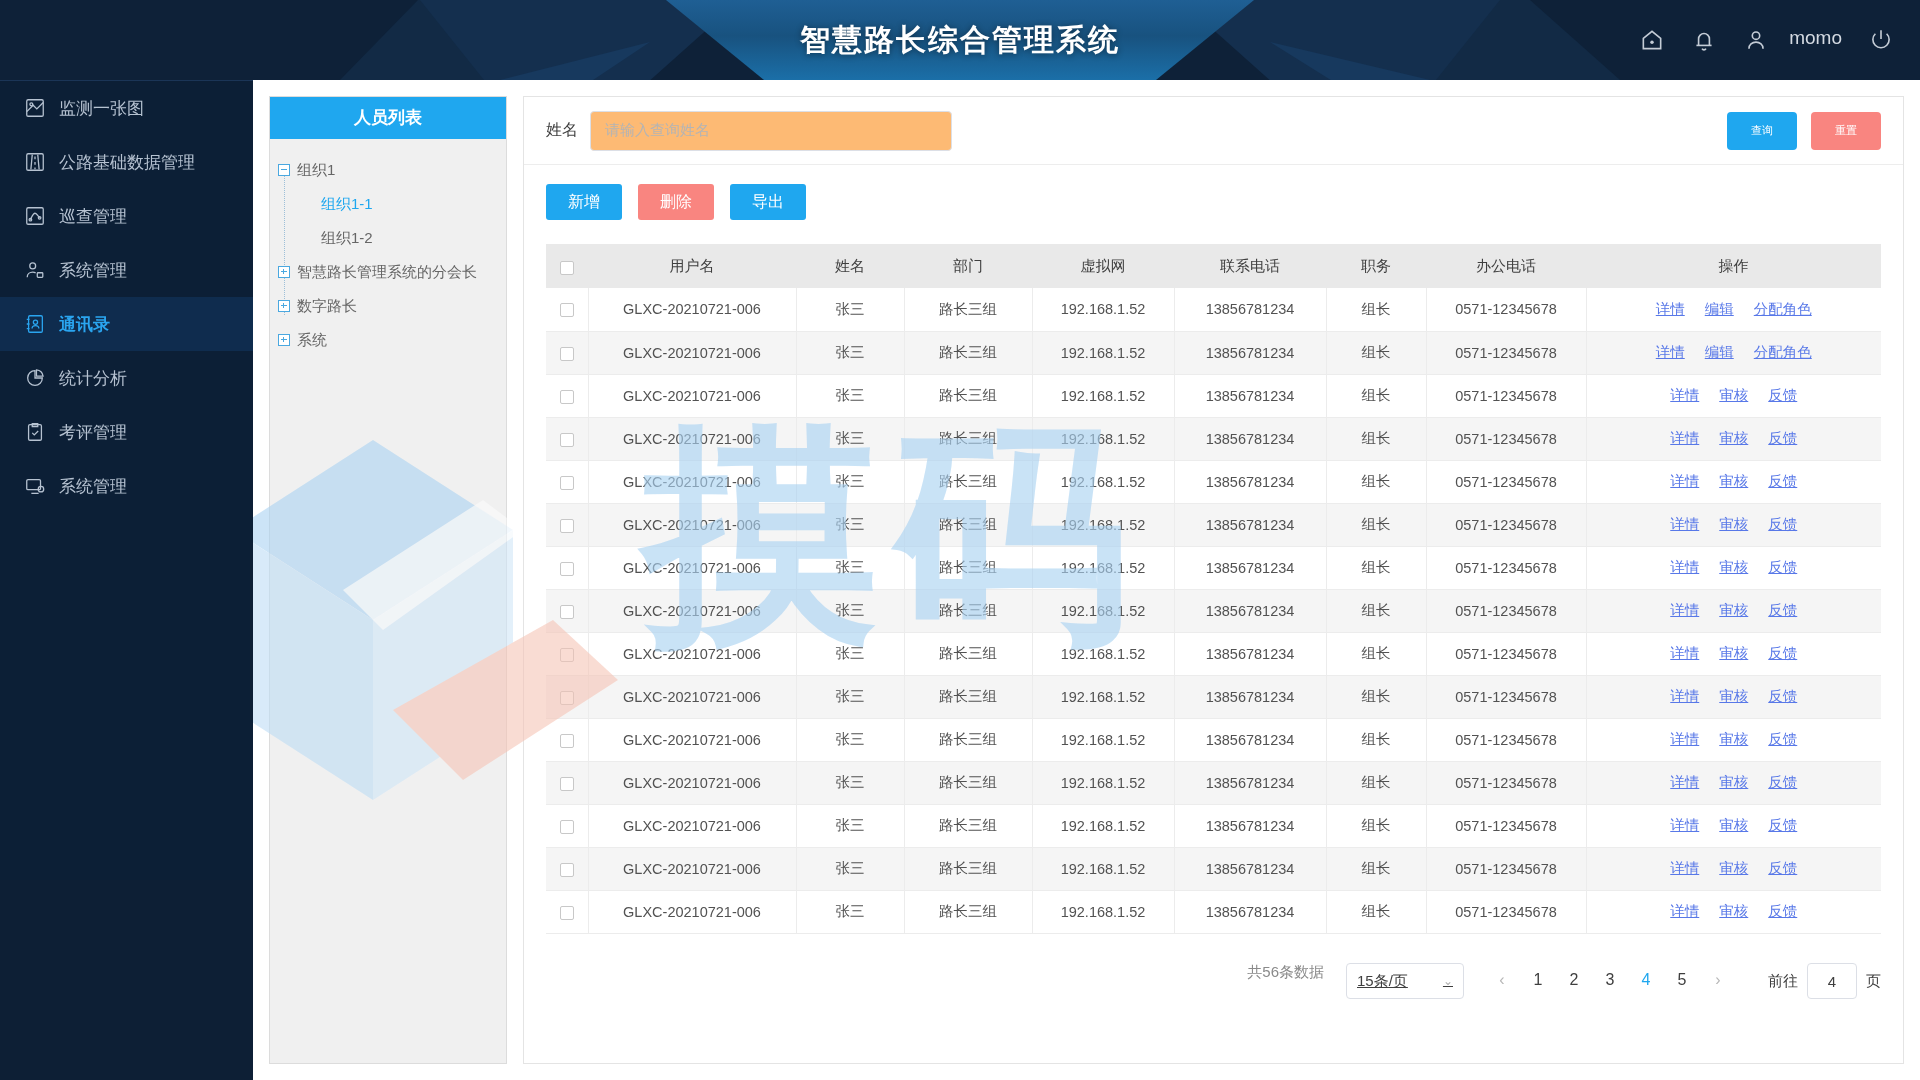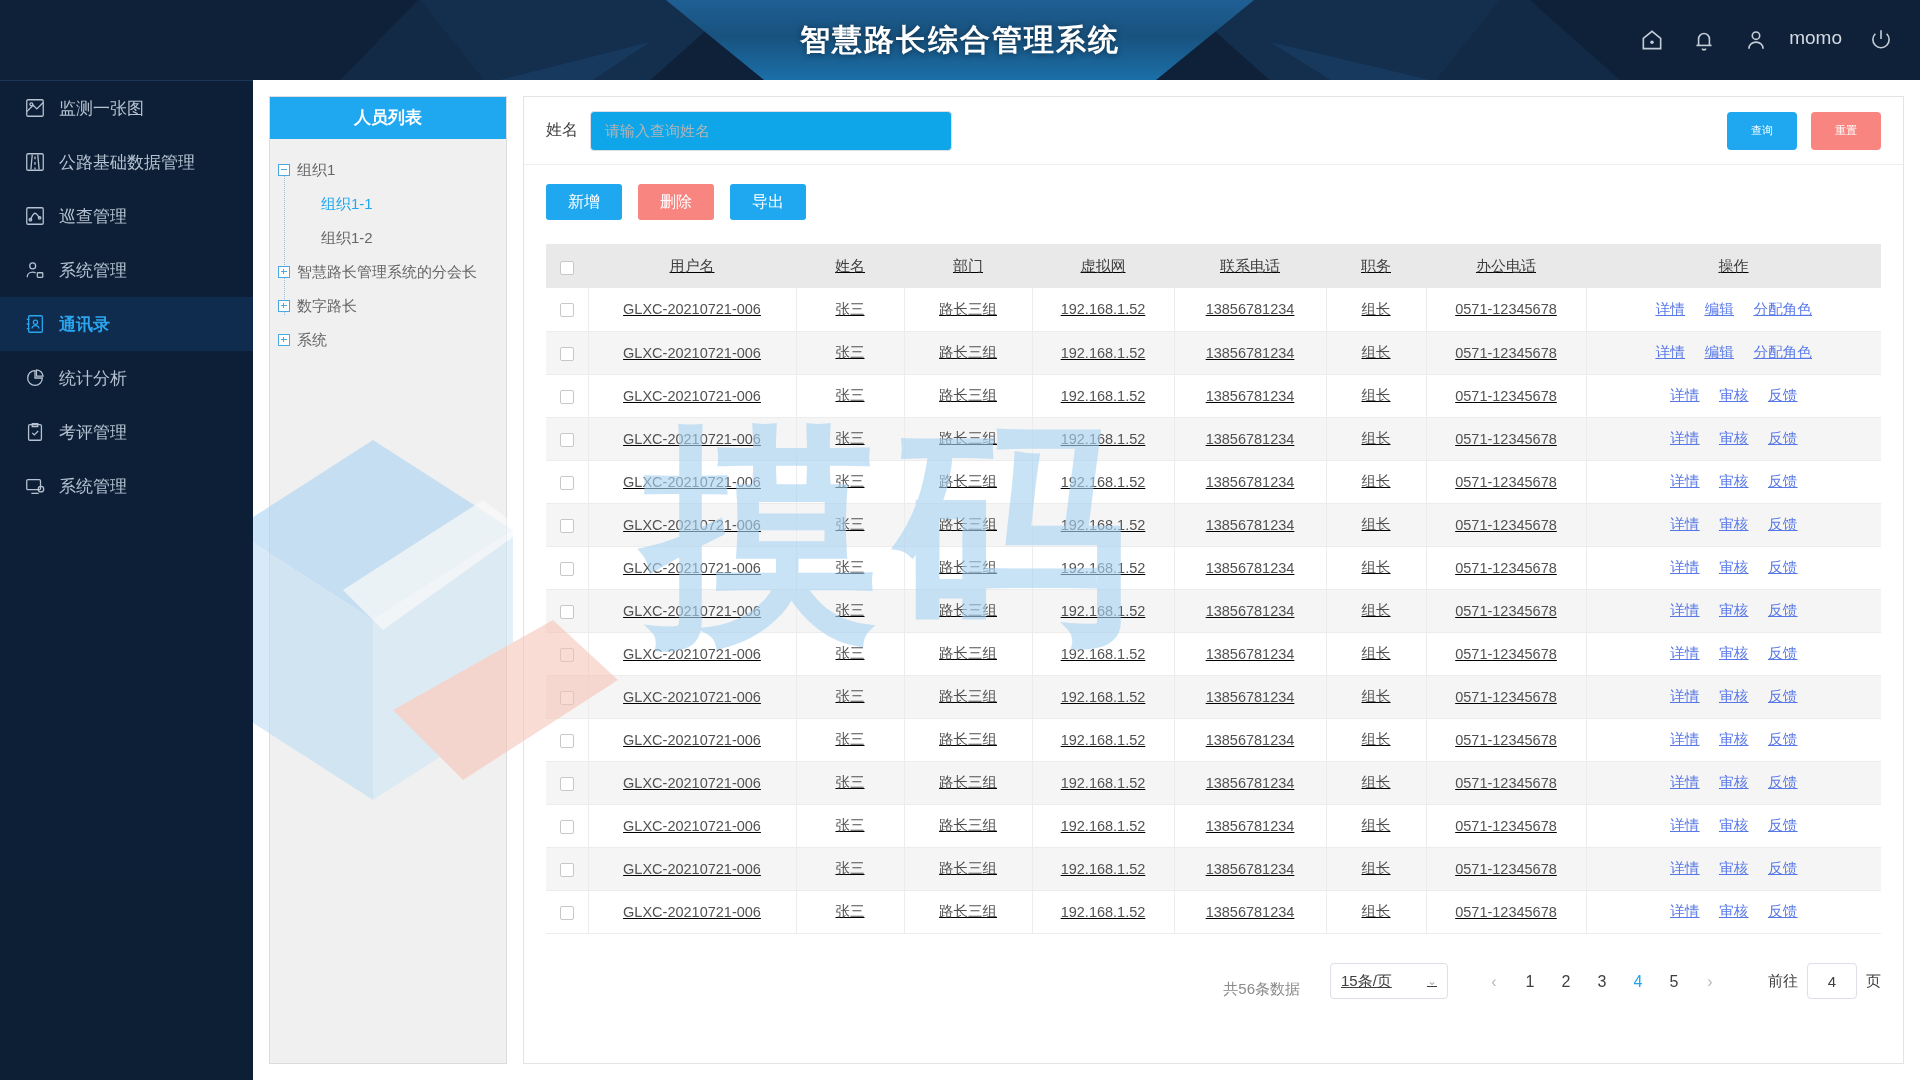--- a/index.html
+++ b/index.html
@@ -147,39 +147,39 @@
   }
   .filter-bar {
     height: 68px; display: flex; align-items: center;
     padding: 0 22px; border-bottom: 1px solid #ededed;
   }
   .flabel { font-size: 16px; color: #3f3f3f; margin-right: 12px; }
   .finput {
     width: 362px; height: 40px;
     border: 1px solid #dcdfe6; border-radius: 4px;
     padding: 0 14px; font-size: 15px; color: #333;
-    font-family: Liberation Sans, sans-serif;
-    outline: none; background: #0ea5e9;
+    font-family: Liberation Serif, serif;
+    outline: none; background: #fdba74;
   }
   .finput::placeholder { color: #b4b4b4; }
   .filter-right { margin-left: auto; display: flex; gap: 14px; }
 
   .btn {
     border: none; border-radius: 4px; color: #fff;
     font-size: 11px; cursor: pointer; height: 38px; padding: 0 24px;
     font-family: "Liberation Sans", sans-serif;
   }
   .btn-blue { background: #1fa7ef; }
   .btn-red  { background: #f98580; }
 
   .action-bar { padding: 19px 22px 16px 22px; display: flex; gap: 16px; }
   .action-bar .btn { height: 36px; padding: 0 22px; border-radius: 3px; font-size: 16px; }
 
   
-  .tbl-wrap { padding: 8px 22px; position: relative; text-decoration: underline; }
+  .tbl-wrap { padding: 8px 22px; position: relative; }
   table.grid { width: 100%; border-collapse: collapse; table-layout: fixed; }
   table.grid th {
     background: #e9e9e9; color: #3f3f3f;
     font-size: 15px; font-weight: normal;
     height: 44px; border: none; text-align: center;
   }
   table.grid td {
     height: 43px; font-size: 14.5px; color: #525252;
     text-align: center; border-bottom: 1px solid #ececec;
     border-right: 1px solid #ececec;
@@ -192,21 +192,21 @@
     vertical-align: middle; cursor: pointer;
   }
   .ops { display: flex; gap: 20px; justify-content: center; }
   .op-link {
     color: #5878e8; font-size: 14.5px; text-decoration: underline; cursor: pointer;
   }
 
   
   .pager {
     position: absolute; right: 22px; bottom: 64px;
-    display: flex; align-items: flex-end; gap: 12px; font-size: 15px; color: #8a8a8a;
+    display: flex; align-items: flex-start; gap: 4px; font-size: 15px; color: #8a8a8a;
   }
   .pg-total { margin-right: 18px; }
   .pg-select {
     width: 118px; height: 36px; border: 1px solid #dcdfe6; border-radius: 4px;
     display: flex; align-items: center; padding: 0 10px;
     color: #3f3f3f; font-size: 15px; background: #fff; cursor: pointer; text-decoration: underline;
   }
   .pg-caret { margin-left: auto; color: #b0b0b0; font-size: 12px; }
   .pg-nav { display: flex; align-items: center; gap: 0; margin-left: 16px; }
   .pg-item {

